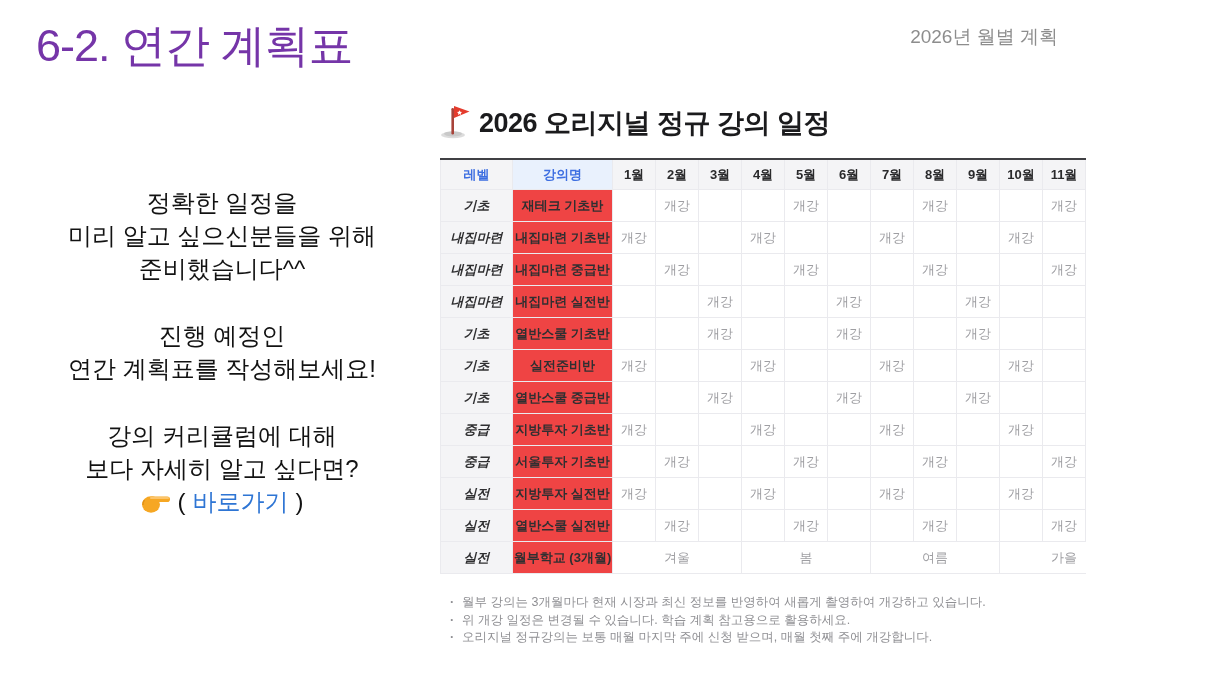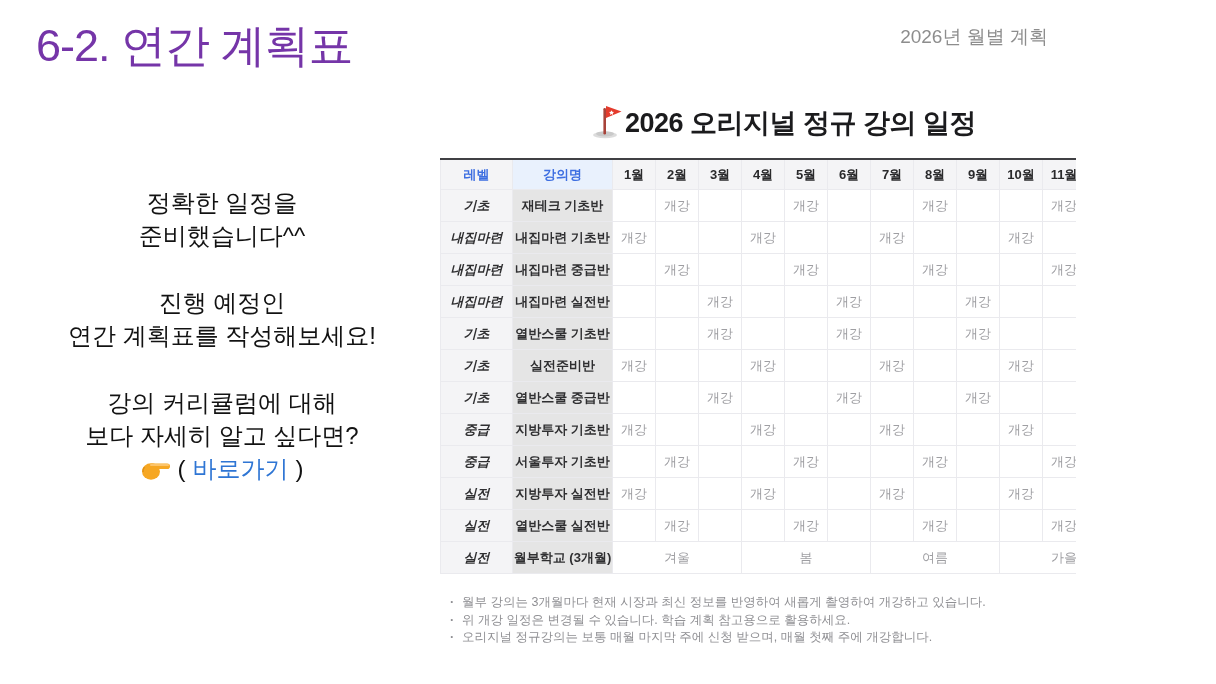--- a/index.html
+++ b/index.html
@@ -1,64 +1,65 @@
 <!DOCTYPE html>
 <html><head>
 <meta charset="utf-8">
 <style>
   html,body{margin:0;padding:0;}
   body{font-family:"Liberation Sans","DejaVu Sans",sans-serif;background:#ffffff;}
-  .slide{position:relative;width:1076px;height:684px;background:#ffffff;overflow:hidden;}
+  .slide{position:relative;width:1076px;height:684px;background:#ffffff;overflow:hidden;padding-left:10px;}
 
   
   .slide-title{position:absolute;left:36px;top:16px;font-size:45px;font-weight:500;color:#7535a8;letter-spacing:-1px;}
   .corner-note{position:absolute;right:28px;top:24px;font-size:19px;color:#8d8d8d;}
 
   
   .left-panel{position:absolute;left:8px;top:186px;width:428px;text-align:center;color:#121212;font-size:24px;line-height:33px;}
   .para{margin-bottom:34px;}
   .para:last-child{margin-bottom:0;}
   .link-line{display:flex;justify-content:center;align-items:center;gap:7px;margin-top:0;}
   .link-parens{color:#121212;}
   .goto-link{color:#2e75d4;cursor:pointer;}
   .hand-icon{display:inline-block;width:30px;height:26px;}
 
   
   .schedule-wrap{position:absolute;left:440px;top:100px;width:688px;}
-  .schedule-title{display:flex;align-items:center;justify-content:center;gap:3px;height:46px;margin-bottom:12px;font-size:27px;font-weight:bold;color:#1b1b1d;letter-spacing:-0.5px;}
+  .schedule-title{display:flex;align-items:center;justify-content:flex-start;gap:9px;height:46px;margin-bottom:12px;font-size:27px;font-weight:bold;color:#1b1b1d;letter-spacing:-0.5px;}
   .flag-icon{display:inline-block;width:30px;height:36px;margin-top:-4px;}
 
   table.schedule{border-collapse:collapse;table-layout:fixed;width:688px;border-top:2px solid #404044;}
   table.schedule th,table.schedule td{border:1px solid #eaeaee;text-align:center;vertical-align:middle;white-space:nowrap;overflow:hidden;padding:0;}
   table.schedule thead th{height:29px;font-size:13px;font-weight:bold;}
   table.schedule tbody td{height:31px;font-size:13px;}
   .hdr-gray{background:#f4f4f6;color:#2a2a2c;}
   .hdr-level{background:#f4f4f6;color:#3e6fe1;}
   .hdr-course{background:#e9f1fd;color:#3e6fe1;}
   td.cell-level{background:#f4f4f6;font-weight:bold;color:#2f2f31;font-style:italic;}
-  td.cell-course{background:#e5e5e5;font-weight:bold;color:#2f2f31;}
+  td.cell-course{background:#ef4444;font-weight:bold;color:#2f2f31;}
   td.cell-month{background:#ffffff;color:#9e9ea2;font-size:12px;}
   td.cell-season{background:#ffffff;color:#9e9ea2;font-size:12px;}
 
   .notes{margin-top:20px;padding-left:8px;}
   .note{position:relative;padding-left:14px;font-size:12.5px;line-height:17.5px;color:#8f8f93;}
   .note::before{content:"\00b7";position:absolute;left:2px;top:0;font-weight:bold;color:#8f8f93;}
 </style>
 </head>
 <body>
 
 <div class="slide">
 
   <div class="slide-title">6-2. 연간 계획표</div>
   <div class="corner-note">2026년 월별 계획</div>
 
   <div class="left-panel">
     <div>
         <div class="para">
           <div class="line">정확한 일정을</div>
+          <div class="line">미리 알고 싶으신분들을 위해</div>
           <div class="line">준비했습니다^^</div>
         </div>
         <div class="para">
           <div class="line">진행 예정인</div>
           <div class="line">연간 계획표를 작성해보세요!</div>
         </div>
         <div class="para">
           <div class="line">강의 커리큘럼에 대해</div>
           <div class="line">보다 자세히 알고 싶다면?</div>
         </div>

